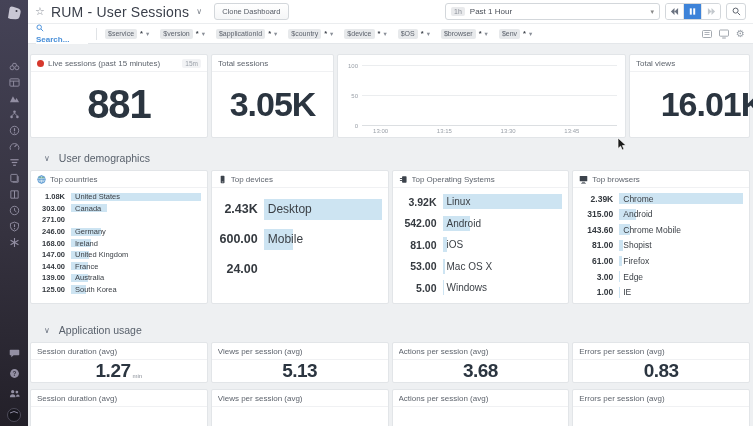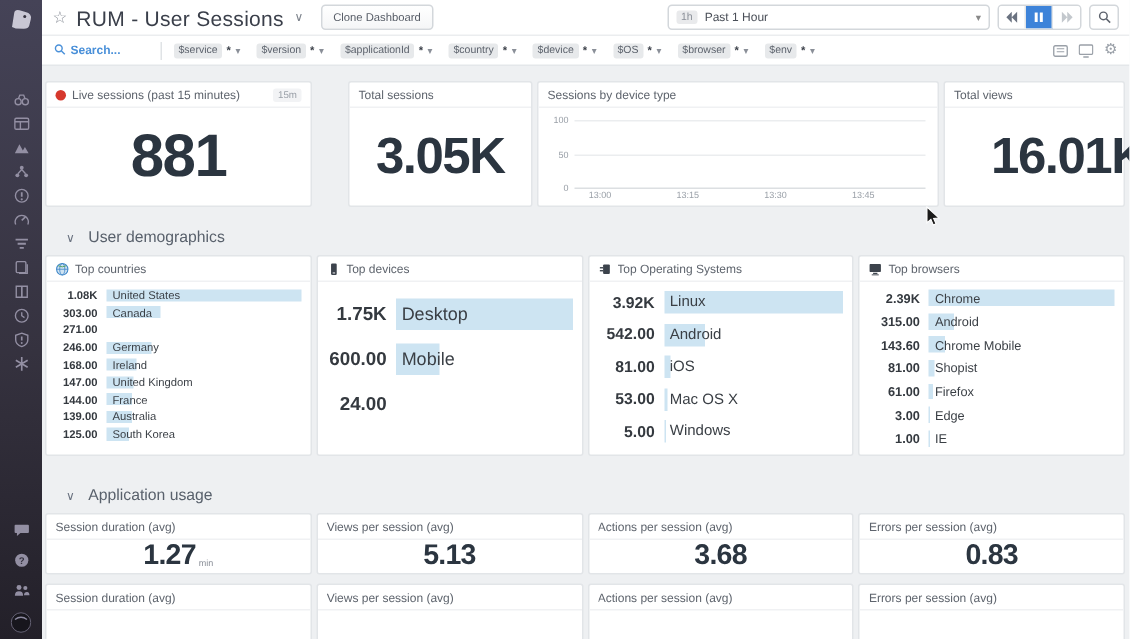--- a/index.html
+++ b/index.html
@@ -36,21 +36,21 @@
   .nav-btn { width:18px; display:flex; align-items:center; justify-content:center; background:#fff; cursor:pointer; border-right:1px solid #e2e5e8; }
   .nav-btn:last-child { border-right:none; }
   .nav-btn svg { width:9px; height:9px; }
   .nav-btn.active { background:#3d83d9; }
   .search-btn { width:20px; height:17px; border:1px solid #d3d7db; border-radius:3px; background:#fff;
     display:flex; align-items:center; justify-content:center; cursor:pointer; }
   .search-btn svg { width:9px; height:9px; }
 
   .filterbar { height:20px; background:#fff; border-bottom:1px solid #e4e7ea;
     display:flex; align-items:center; padding:0 8px; gap:8px; }
-  .fb-search { display:flex; gap:3px; }
+  .fb-search { display:flex; gap:3px;flex-direction:column; }
   .fb-search svg { width:8px; height:8px; }
   .fb-search input { border:none; outline:none; width:52px; font-size:8px; color:#4a90d9; font-weight:bold; }
   .fb-search input::placeholder { color:#4a90d9; opacity:1; }
   .fb-divider { width:1px; height:12px; background:#e0e3e6; }
   .fb-vars { display:flex; align-items:center; gap:11px; flex:1; }
   .var-chip { display:flex; align-items:center; gap:3px; cursor:pointer; }
   .var-name { background:#e7e9eb; color:#5d636d; font-size:7px; padding:1.5px 3px; border-radius:2px; }
   .var-value { font-size:7.5px; color:#3a3f48; font-weight:bold; }
   .var-caret { font-size:6.5px; color:#8a8f98; }
   .fb-right { display:flex; align-items:center; gap:7px; }
@@ -62,21 +62,21 @@
   .content { flex:1; background:#eef0f2; padding:10px 3px 0 2px; overflow:hidden; }
   .widget { background:#fff; border:1px solid #e2e5e8; border-radius:2px; display:flex; flex-direction:column; }
   .w-title { display:flex; align-items:center; gap:4px; padding:4px 6px 3px 6px; border-bottom:1px solid #f0f1f3;
     font-size:8px; color:#5e646d; white-space:nowrap; overflow:hidden; }
   .w-title .wt-text { overflow:hidden; text-overflow:ellipsis; }
   .w-badge { margin-left:auto; font-size:6.5px; color:#9aa0a8; background:#f2f3f5; padding:1px 3px; border-radius:2px; }
   .big-num { flex:1; display:flex; align-items:center; justify-content:center; font-weight:bold; color:#2b3540; letter-spacing:-1px; }
   .unit { font-size:7px; font-weight:normal; color:#8a8f98; letter-spacing:0; margin-left:2px; align-self:flex-end; margin-bottom:6px; }
 
   .row1 { display:flex; gap:3px; height:84px; }
-  .w-live { width:178px; } .w-sess { width:123px;margin-left:21px; } .w-chart { flex:1; } .w-views { width:121px; }
+  .w-live { width:178px; } .w-sess { width:123px; } .w-chart { flex:1; } .w-views { width:121px; }
   .red-dot { width:7px; height:7px; border-radius:50%; background:#d6382d; flex-shrink:0; }
 
   
   .chart-area { flex:1; position:relative; margin:5px 8px 1px 24px; }
   .gridline { position:absolute; left:0; right:0; height:1px; background:#ebedef; }
   .gridline.zero { background:#dcdfe2; }
   .ylab { position:absolute; left:-20px; width:16px; text-align:right; font-size:6px; color:#9aa0a8; transform:translateY(-50%); }
   .bars { position:absolute; inset:0; display:flex; align-items:flex-end; }
   .bar { flex:1; margin-right:1px; display:flex; flex-direction:column; justify-content:flex-end; }
   .seg-desktop { background:#a9cde4; }
@@ -365,23 +365,20 @@
         </div>
 
         <div class="widget w-sess">
           <div class="w-title">
             <span class="wt-text">Total sessions</span>
           </div>
           <div class="big-num num-sess">3.05K</div>
         </div>
 
         <div class="widget w-chart">
-          <div class="w-title">
-            <span class="wt-text">Sessions by device type</span>
-          </div>
           <div class="chart-area" id="chart-area">
               <div class="gridline zero" style="bottom: 0%;"></div>
               <div class="ylab" style="bottom: calc(0%); transform: translateY(50%);">0</div>
               <div class="gridline" style="bottom: 45.4545%;"></div>
               <div class="ylab" style="bottom: calc(45.4545%); transform: translateY(50%);">50</div>
               <div class="gridline" style="bottom: 90.9091%;"></div>
               <div class="ylab" style="bottom: calc(90.9091%); transform: translateY(50%);">100</div>
               <div class="bars">
                 <div class="bar">
                   <div class="seg-desktop" style="height: 30%;"></div>
@@ -677,21 +674,21 @@
               <span class="wt-icon">
                 <svg viewBox="0 0 10 10">
                   <rect x="3" y=".8" width="4.2" height="8.4" rx=".9" fill="#3c434c"></rect>
                   <rect x="4.2" y="7.4" width="1.8" height=".7" fill="#fff"></rect>
                 </svg>
               </span>
               <span class="wt-text">Top devices</span>
             </div>
             <div class="tl-rows">
               <div class="tl-row">
-                <span class="tl-val">1.75K</span>
+                <span class="tl-val">2.43K</span>
                 <span class="tl-barwrap">
                   <span class="tl-bar" style="width: 100%;"></span>
                   <span class="tl-label">Desktop</span>
                 </span>
               </div>
               <div class="tl-row">
                 <span class="tl-val">600.00</span>
                 <span class="tl-barwrap">
                   <span class="tl-bar" style="width: 24.6914%;"></span>
                   <span class="tl-label">Mobile</span>

